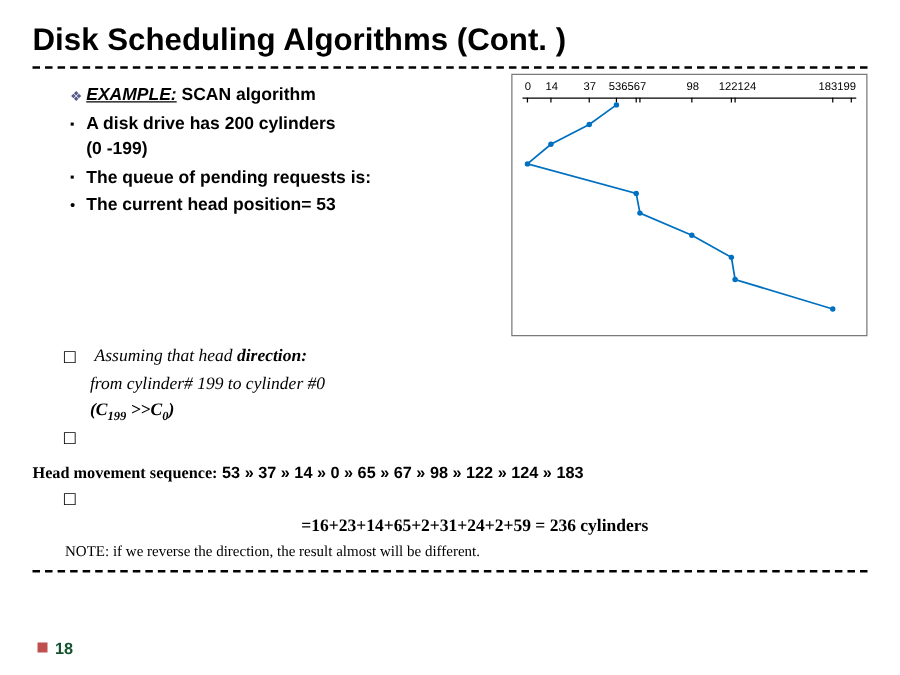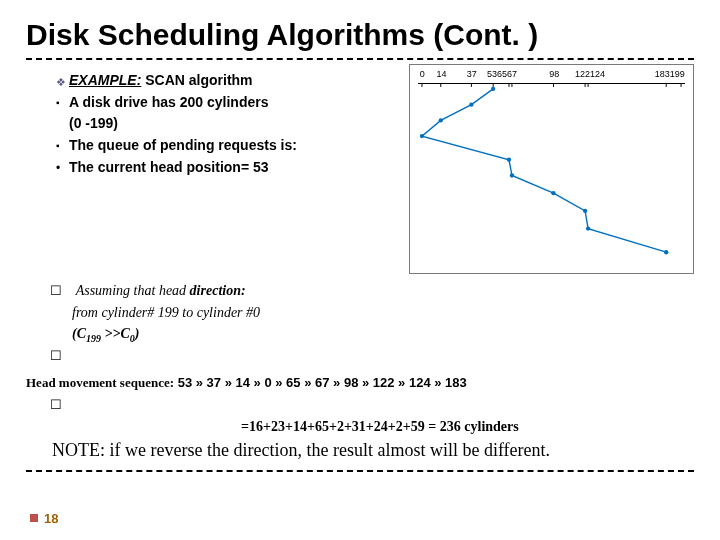--- a/index.html
+++ b/index.html
@@ -7,21 +7,21 @@
     width: 720px;
     height: 540px;
     background: #fff;
     font-family: Arial, "Helvetica Neue", Helvetica, sans-serif;
     color: #000;
     position: relative;
     padding: 18px 26px 0 26px;
     overflow: hidden;
   }
   .title {
-    font-size: 30px;
+    font-size: 25px;
     font-weight: bold;
     padding-bottom: 4px;
   }
   .dashline {
     border: none;
     border-top: 2px dashed #000;
     margin: 2px 0 10px 0;
   }
   .dashline2 {
     border: none;
@@ -96,26 +96,26 @@
   }
   .lower .row { display: flex; gap: 8px; margin-bottom: 1px; }
   .lower .box::before { content: "☐"; font-size: 13px; margin-left: 24px; margin-right: 6px; }
   .ital { font-style: italic; font-family: Georgia, 'Times New Roman', serif; }
   .bolditalic { font-weight: bold; font-style: italic; }
   .serif { font-family: Georgia, 'Times New Roman', serif; }
   .indent { padding-left: 46px; }
   .sub { font-size: 10px; vertical-align: sub; }
   .seq { font-size: 13px; flex-direction: column; }
   .calc-row { padding-left: 215px; }
-  .note { padding-left: 26px; font-family: Georgia, 'Times New Roman', serif; font-size: 18px; }
+  .note { padding-left: 26px; font-family: Georgia, 'Times New Roman', serif; font-size: 12px; }
   .page-num {
     position: absolute;
     left: 30px;
     bottom: 14px;
-    color: #a16207;
+    color: #14532d;
     font-size: 13px;
     font-weight: bold;
   }
   .page-num::before {
     content: "";
     display: inline-block;
     width: 8px; height: 8px;
     background: #c0504d;
     margin-right: 6px;
     transform: translateY(-1px);

